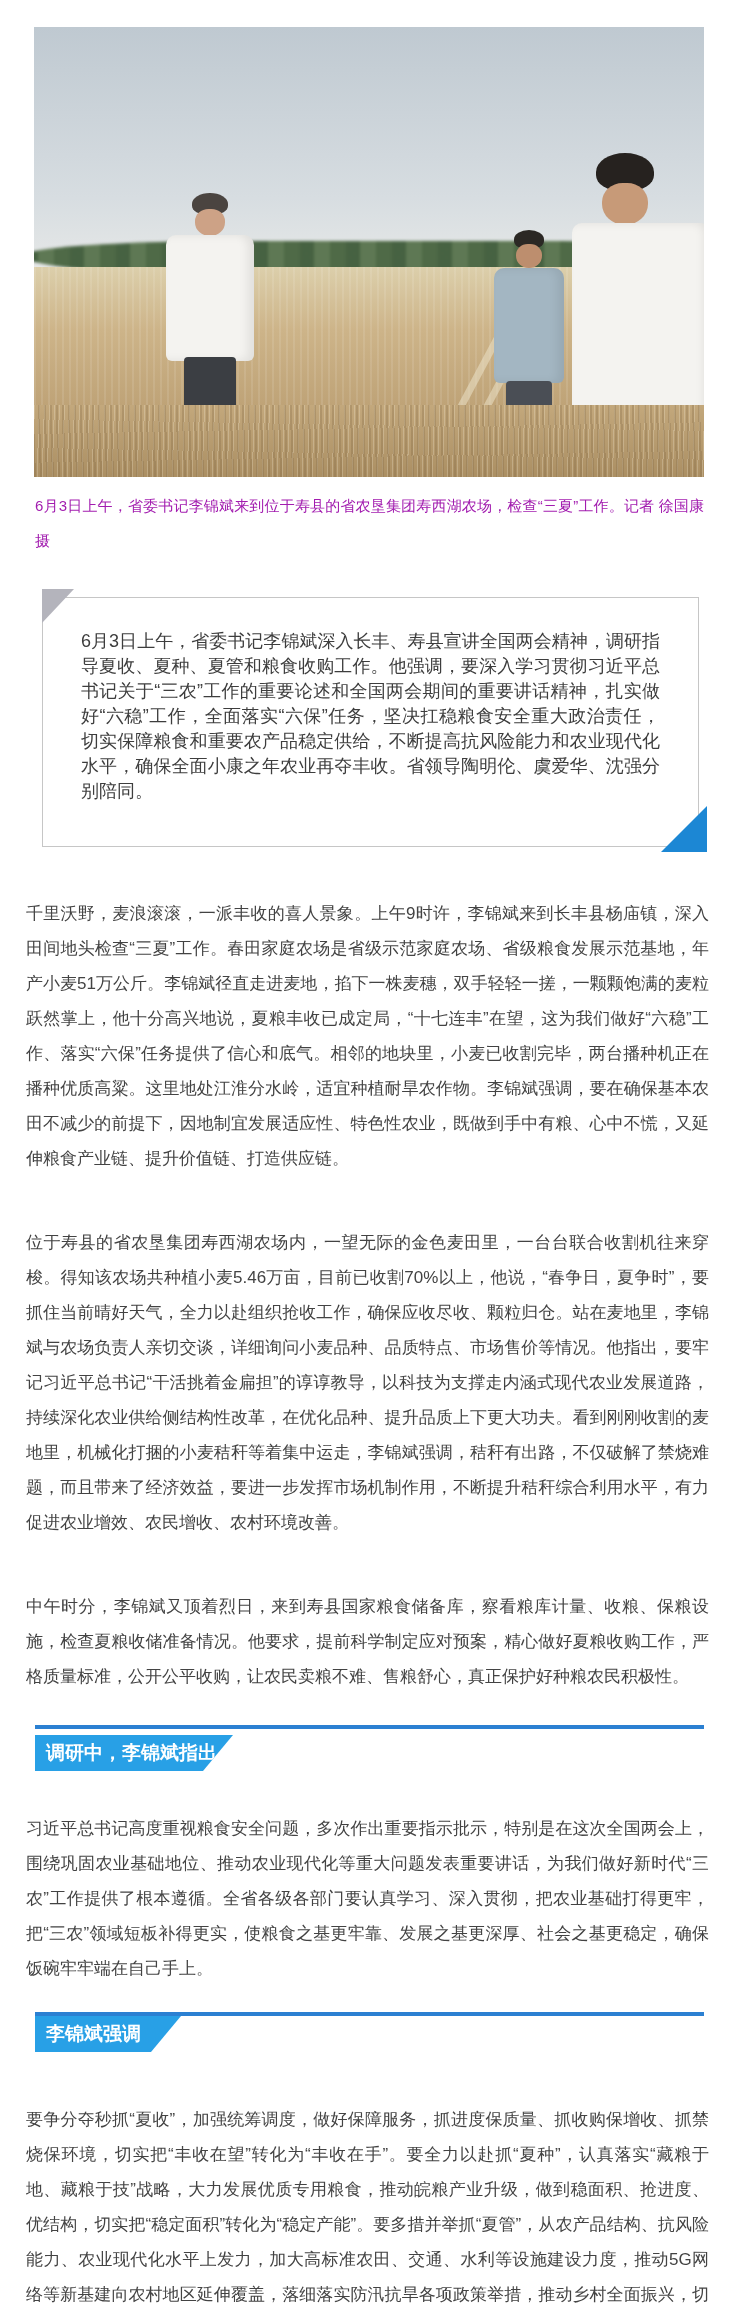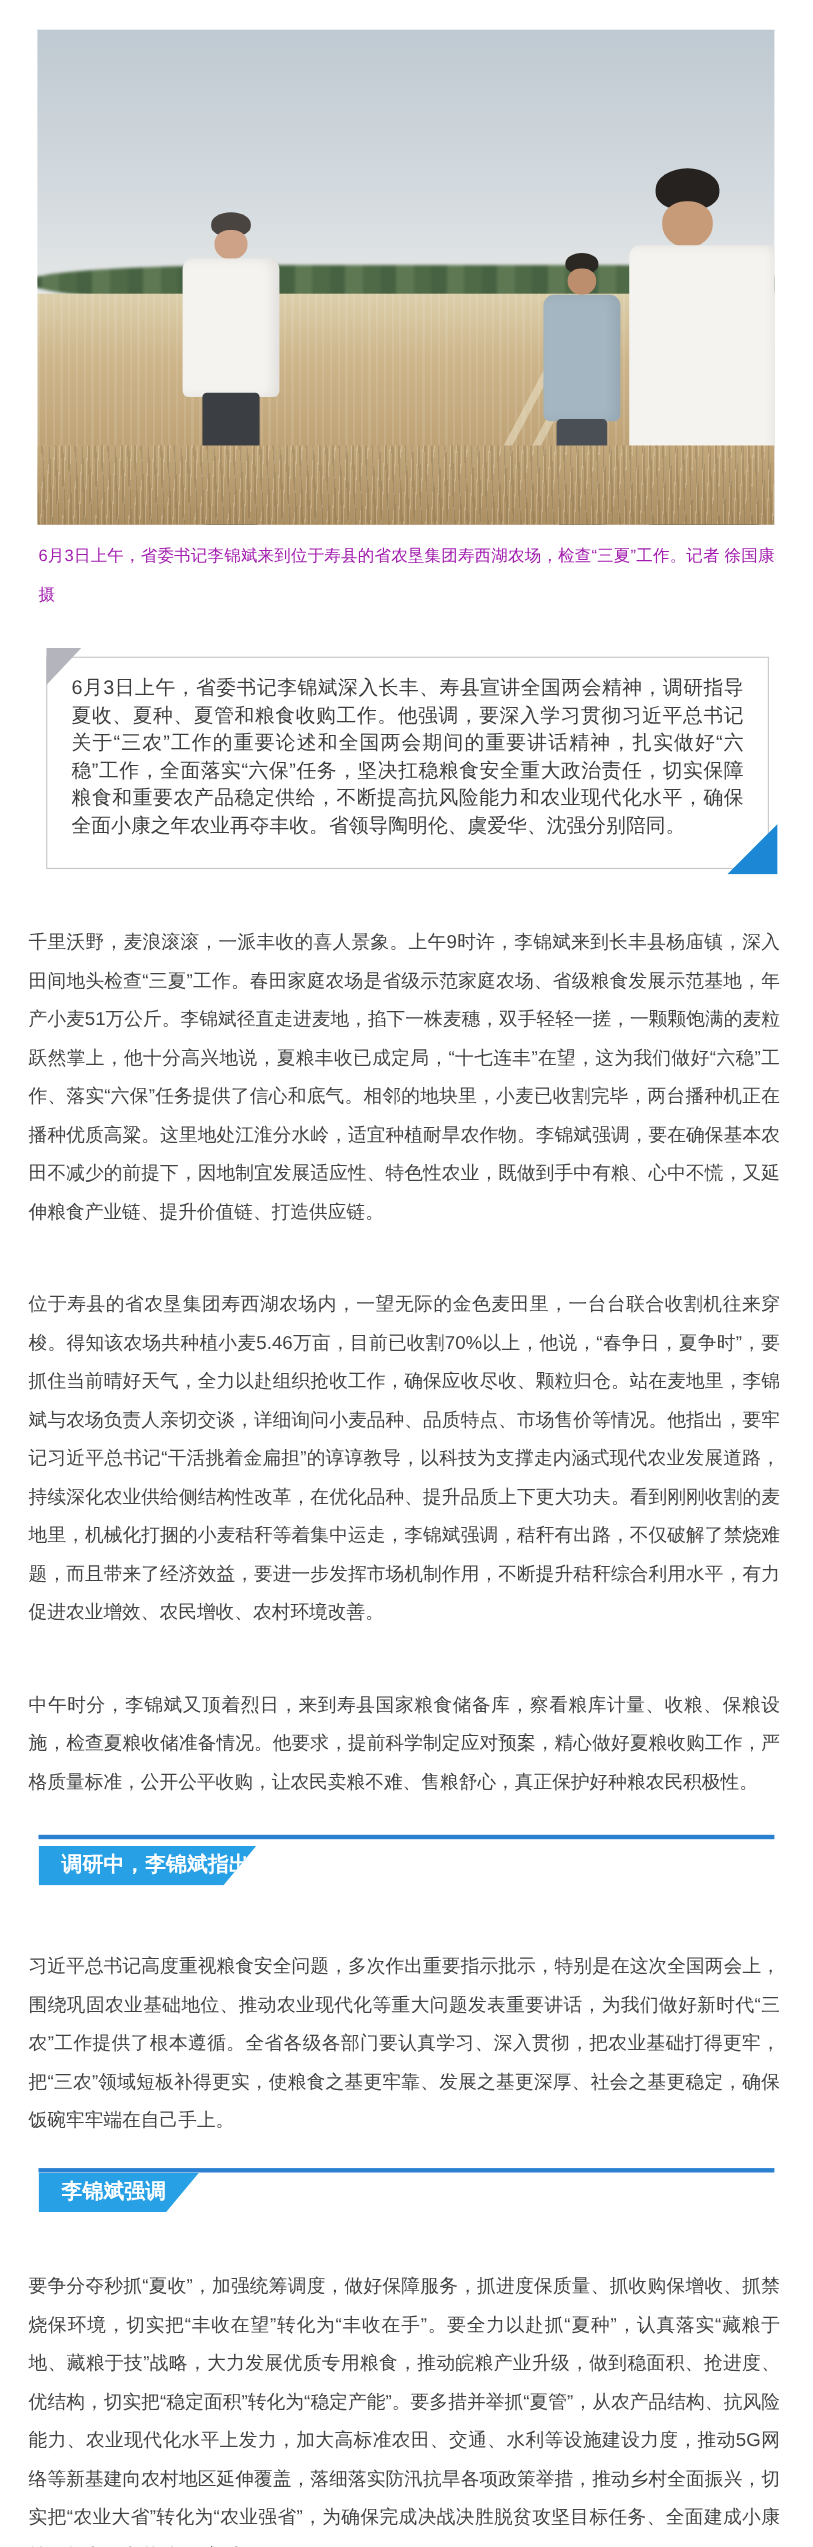--- a/index.html
+++ b/index.html
@@ -64,21 +64,21 @@
   .summary{
     position:relative;
     box-sizing:border-box;
     margin:39px 0 0 42px;
     width:657px;
     border:1px solid #c6c6c6;
     padding:15px 22px 26px 22px;
     background:#ffffff;
   }
   .summary p{
-    margin:0;font-size:18px;line-height:25px;color:#3d3d3d;
+    margin:16px;font-size:18px;line-height:25px;color:#3d3d3d;
     text-align:justify;
   }
   .fold{
     position:absolute;left:-1px;top:-9px;width:32px;height:34px;
     background:#b4b4bc;
     clip-path:polygon(0 0,100% 0,0 100%);
   }
   .corner-tri{
     position:absolute;right:-9px;bottom:-6px;width:46px;height:46px;
     background:#1c87d4;
@@ -97,26 +97,26 @@
   .rule{
     height:4px;background:#2b80d2;
     margin:31px 35px 0 35px;
   }
   .rule.r2{margin-top:26px;}
   .banner{
     margin:6px 0 0 35px;
     height:36px;line-height:36px;
     background:#28a0e6;color:#ffffff;
     font-size:19px;font-weight:bold;
-    padding-left:21px;box-sizing:border-box;
+    padding-left:11px;box-sizing:border-box;
     clip-path:polygon(0 0,100% 0,calc(100% - 30px) 100%,0 100%);
   }
   .banner.b1{width:198px;}
   .banner.b2{margin-top:0;width:146px;}
-  .section-p{margin-top:56px;}
+  .section-p{margin-top:40px;}
   .section-p.last{margin-top:50px;}
 </style>
 </head>
 <body>
 
 <figure class="photo" title="省委书记李锦斌在金色麦田里同干部群众交谈，身后是麦浪和远处的树林">
   <div class="treeline"></div>
   <div class="field"></div>
   <div class="track t1"></div>
   <div class="track t2"></div>

